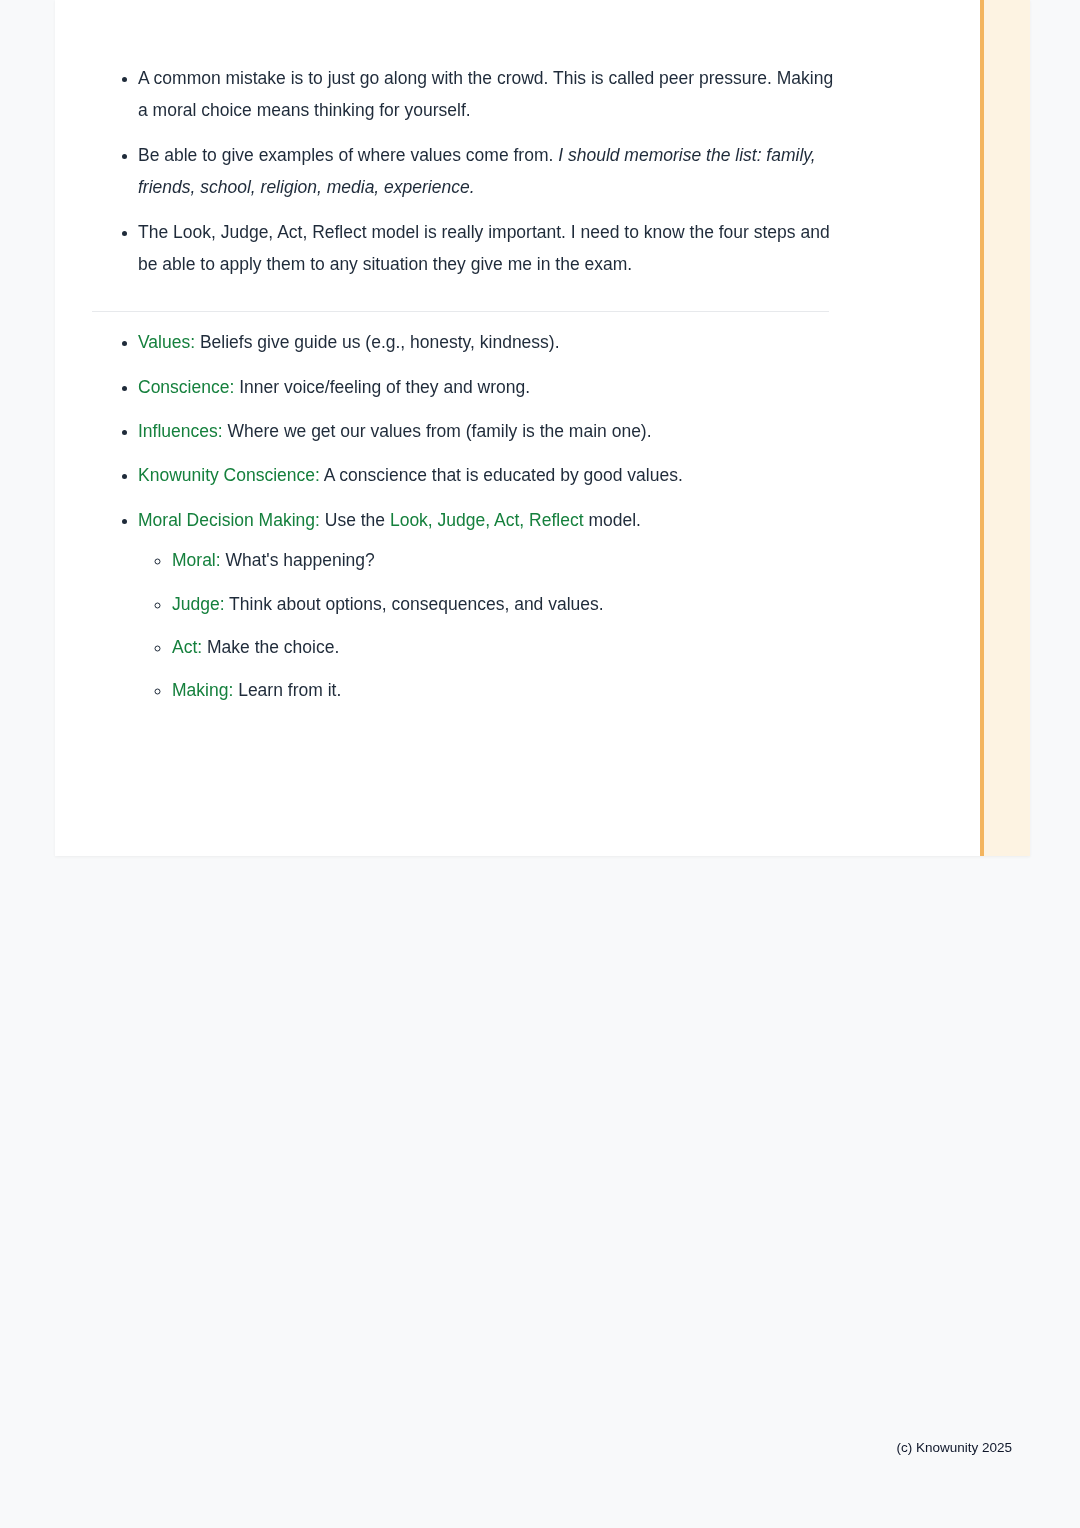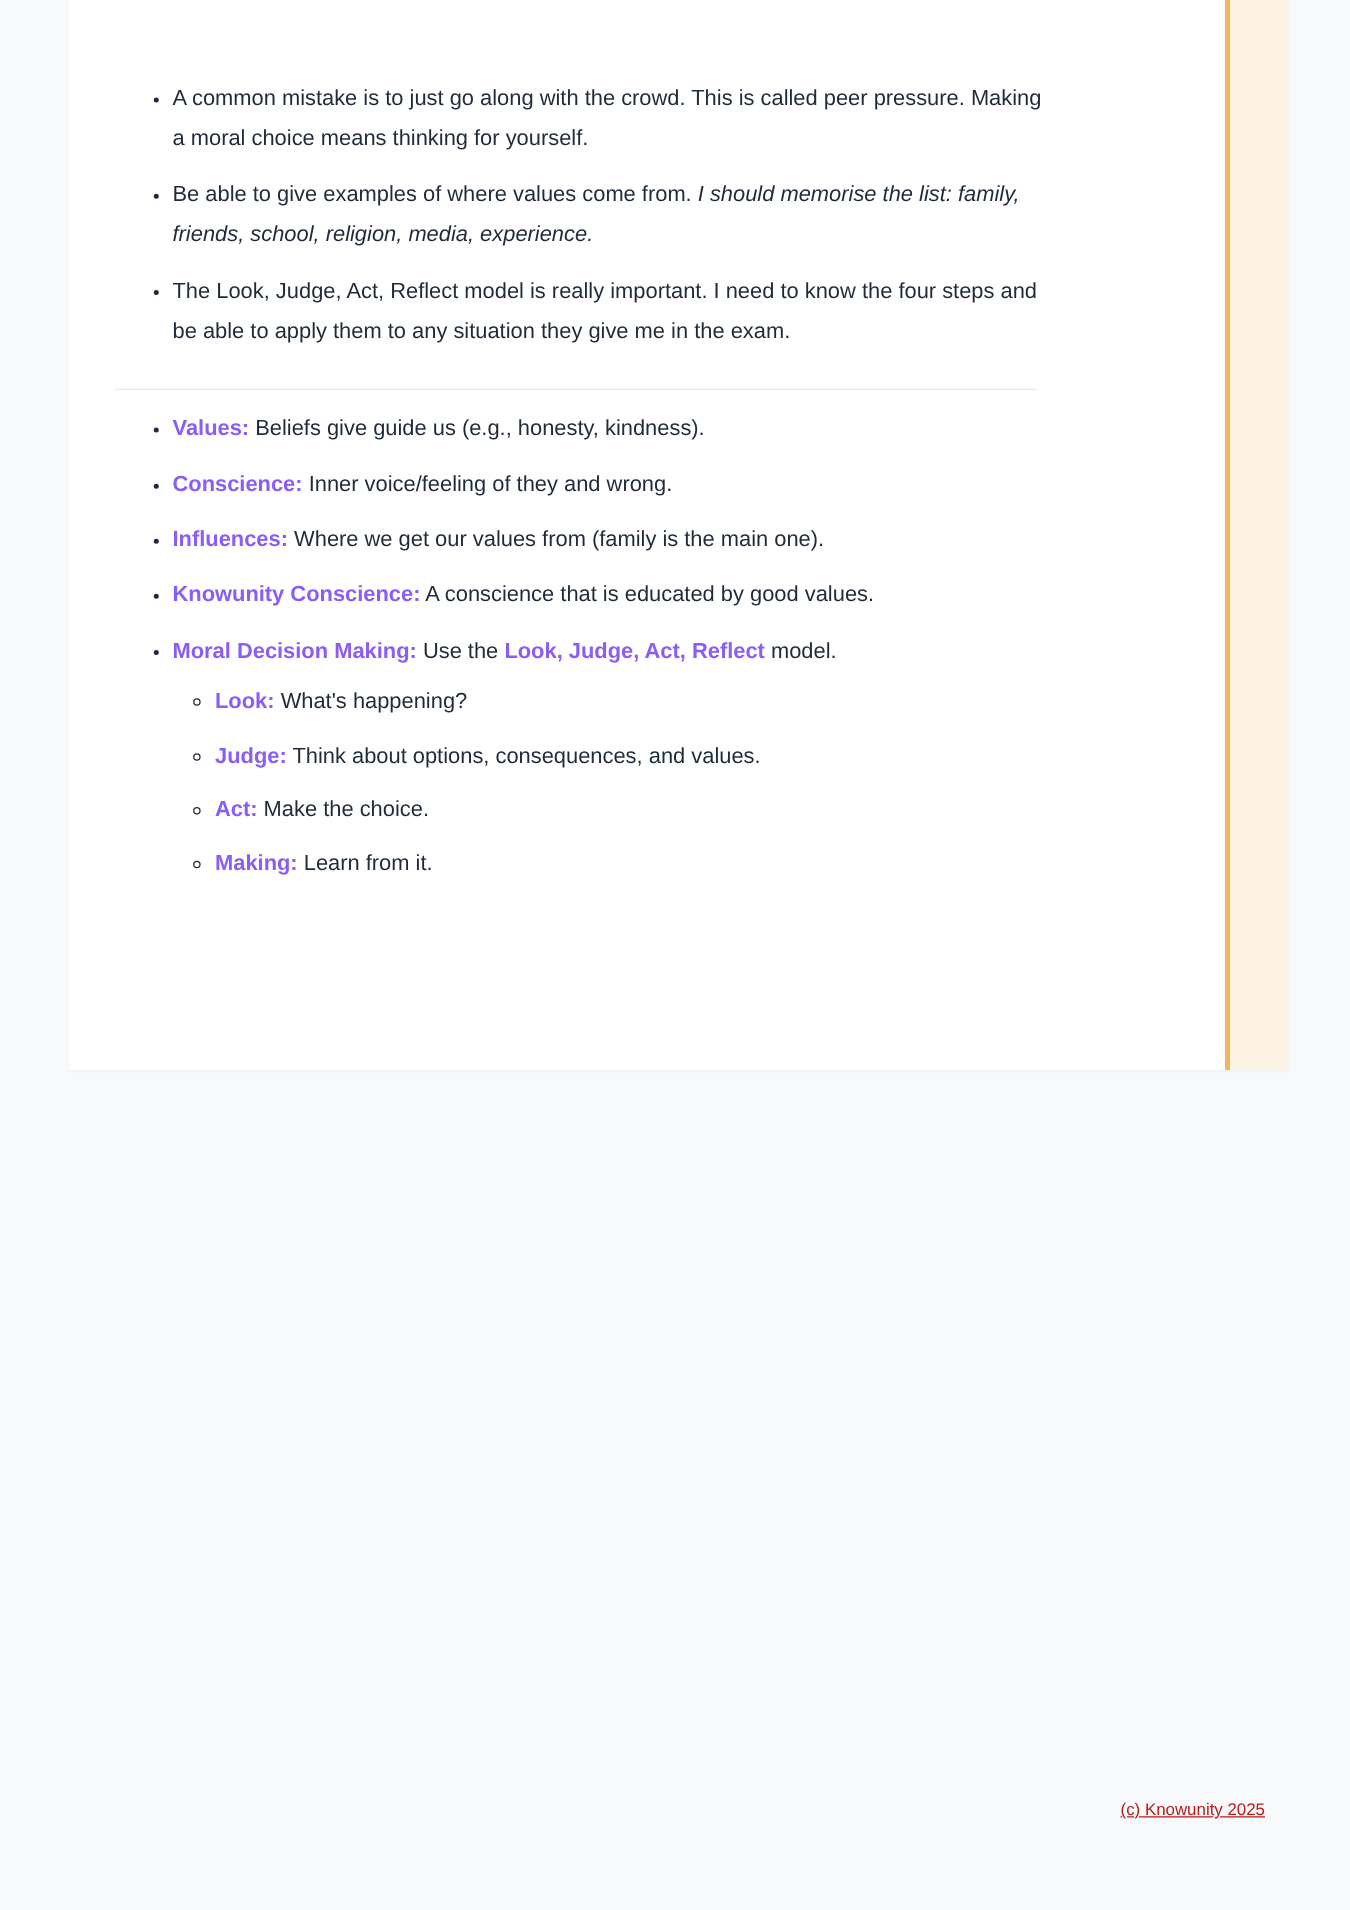--- a/index.html
+++ b/index.html
@@ -59,43 +59,42 @@
     list-style: circle;
     margin: 8px 0 0 0;
     padding-left: 34px;
   }
   ul.sub-list > li {
     font-size: 17.5px;
     line-height: 1.85;
     margin-bottom: 11px;
     color: #1f2b3a;
   }
-  strong { font-weight: 700; color: #8b5cf6; }
+  strong { font-weight: 400; color: #15803d; }
   em { font-style: italic; }
   .divider {
     border: none;
     border-top: 1px solid #e7e9ec;
     margin: 31px 0 0 0;
     width: 737px;
   }
   h2.summary-heading {
     margin: 38px 0 28px 0;
     font-size: 28px;
     line-height: 1.2;
     font-weight: 700;
     letter-spacing: -0.2px;
     color: #f0a43c;
   }
   .footer {
     position: absolute;
     top: 1440px;
     right: 68px;
     font-size: 13.5px;
-    color: #b91c1c;
-    text-decoration: underline;
+    color: #0f172a;
   }
 </style>
 </head>
 <body>
 
 <div class="card">
   <div class="right-strip"></div>
   <div class="content">
 
     <ul class="main-list">
@@ -106,21 +105,21 @@
 
     <hr class="divider">
 
 
     <ul class="main-list">
         <li><strong>Values:</strong><span> Beliefs give guide us (e.g., honesty, kindness).</span></li>
         <li><strong>Conscience:</strong><span> Inner voice/feeling of they and wrong.</span></li>
         <li><strong>Influences:</strong><span> Where we get our values from (family is the main one).</span></li>
         <li><strong>Knowunity Conscience:</strong><span> A conscience that is educated by good values.</span></li>
         <li><strong>Moral Decision Making:</strong><span> Use the </span><strong>Look, Judge, Act, Reflect</strong><span> model.</span><ul class="sub-list">
-            <li><strong>Look:</strong><span> What's happening?</span></li>
+            <li><strong>Moral:</strong><span> What's happening?</span></li>
             <li><strong>Judge:</strong><span> Think about options, consequences, and values.</span></li>
             <li><strong>Act:</strong><span> Make the choice.</span></li>
             <li><strong>Making:</strong><span> Learn from it.</span></li>
           </ul></li>
       </ul>
 
   </div>
 </div>
 
 <div class="footer">(c) Knowunity 2025</div>

